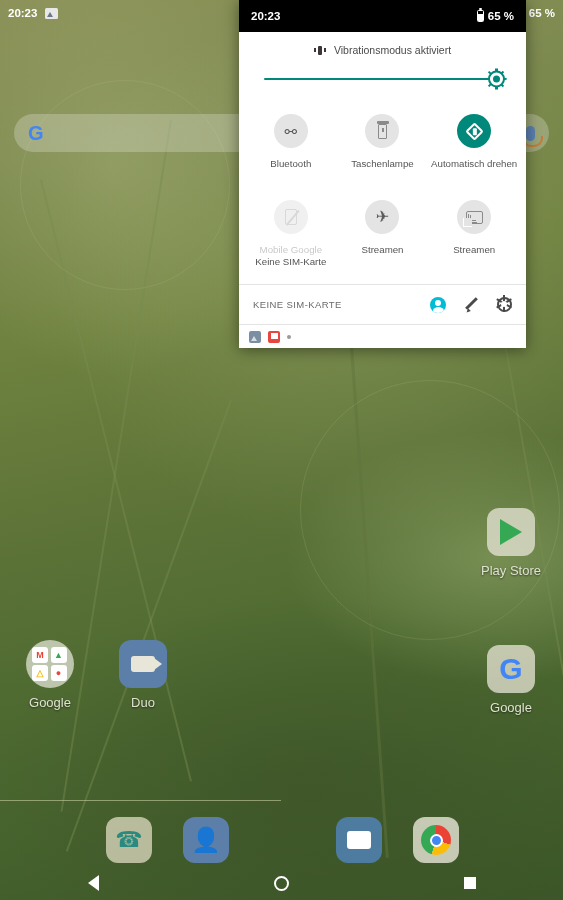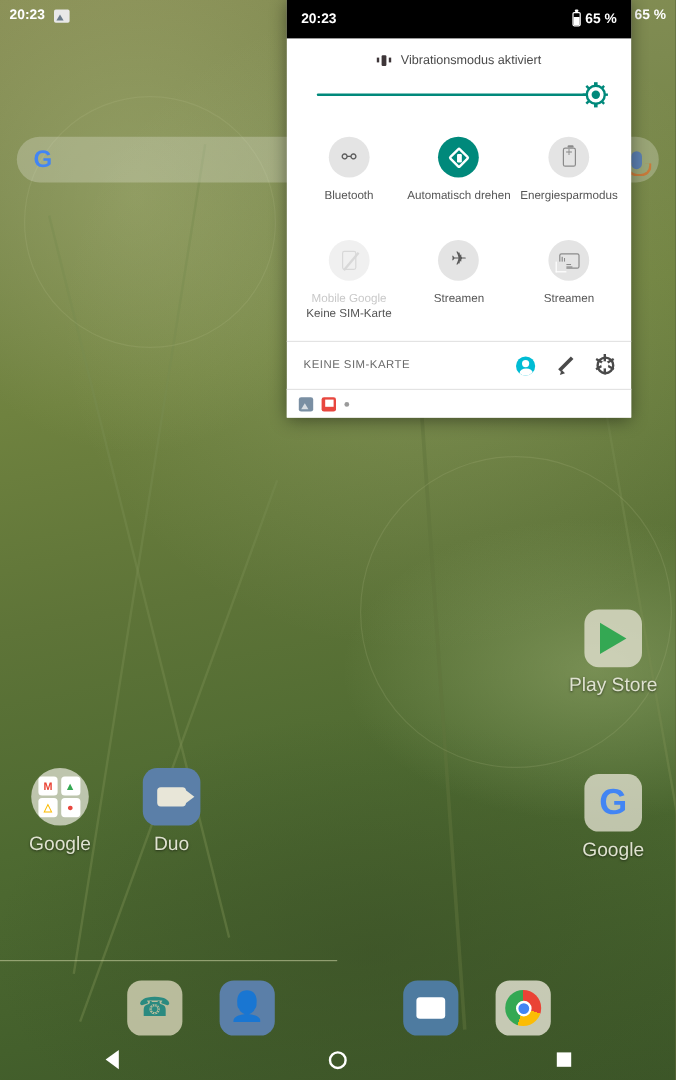--- a/index.html
+++ b/index.html
@@ -82,21 +82,21 @@
   .appicon {
     position:absolute; display:flex; flex-direction:column;
     align-items:center; width:76px; z-index:2;
   }
   .appicon .glyph {
     width:48px; height:48px; border-radius:12px;
     display:flex; align-items:center; justify-content:center;
     position:relative; overflow:hidden;
   }
   .appicon .lbl {
-    margin-top:7px; font-size:16px; color:#dfe2d0;
+    margin-top:7px; font-size:13px; color:#dfe2d0;
     text-shadow:0 1px 2px rgba(0,0,0,.55); white-space:nowrap;
   }
 
   
   .folder {
     background:rgba(232,232,220,.72); border-radius:50% !important;
     display:grid !important; grid-template-columns:1fr 1fr;
     grid-template-rows:1fr 1fr; gap:1px; padding:6px;
   }
   .folder > div {
@@ -482,34 +482,34 @@
 
 
     <div class="tile off-light">
       <div class="circ">
         <span class="ic-bt">⚯</span>
       </div>
       <div class="tlbl">Bluetooth</div>
     </div>
 
 
+    <div class="tile off-light">
+      <div class="circ">
+        <span class="ic-flash"></span>
+      </div>
+      <div class="tlbl">Taschenlampe</div>
+    </div>
 
     <div class="tile on">
       <div class="circ">
         <span class="ic-rotate"></span>
       </div>
       <div class="tlbl">Automatisch drehen</div>
     </div>
 
-    <div class="tile off-light">
-      <div class="circ">
-        <span class="ic-batt"></span>
-      </div>
-      <div class="tlbl">Energiesparmodus</div>
-    </div>
 
     <div class="tile disabled off">
       <div class="circ" style="background:#f0f0f0;">
         <span class="ic-nosim"></span>
       </div>
       <div class="tlbl">Mobile Google</div>
       <div class="tsub">Keine SIM-Karte</div>
     </div>
 
     <div class="tile off-light">

